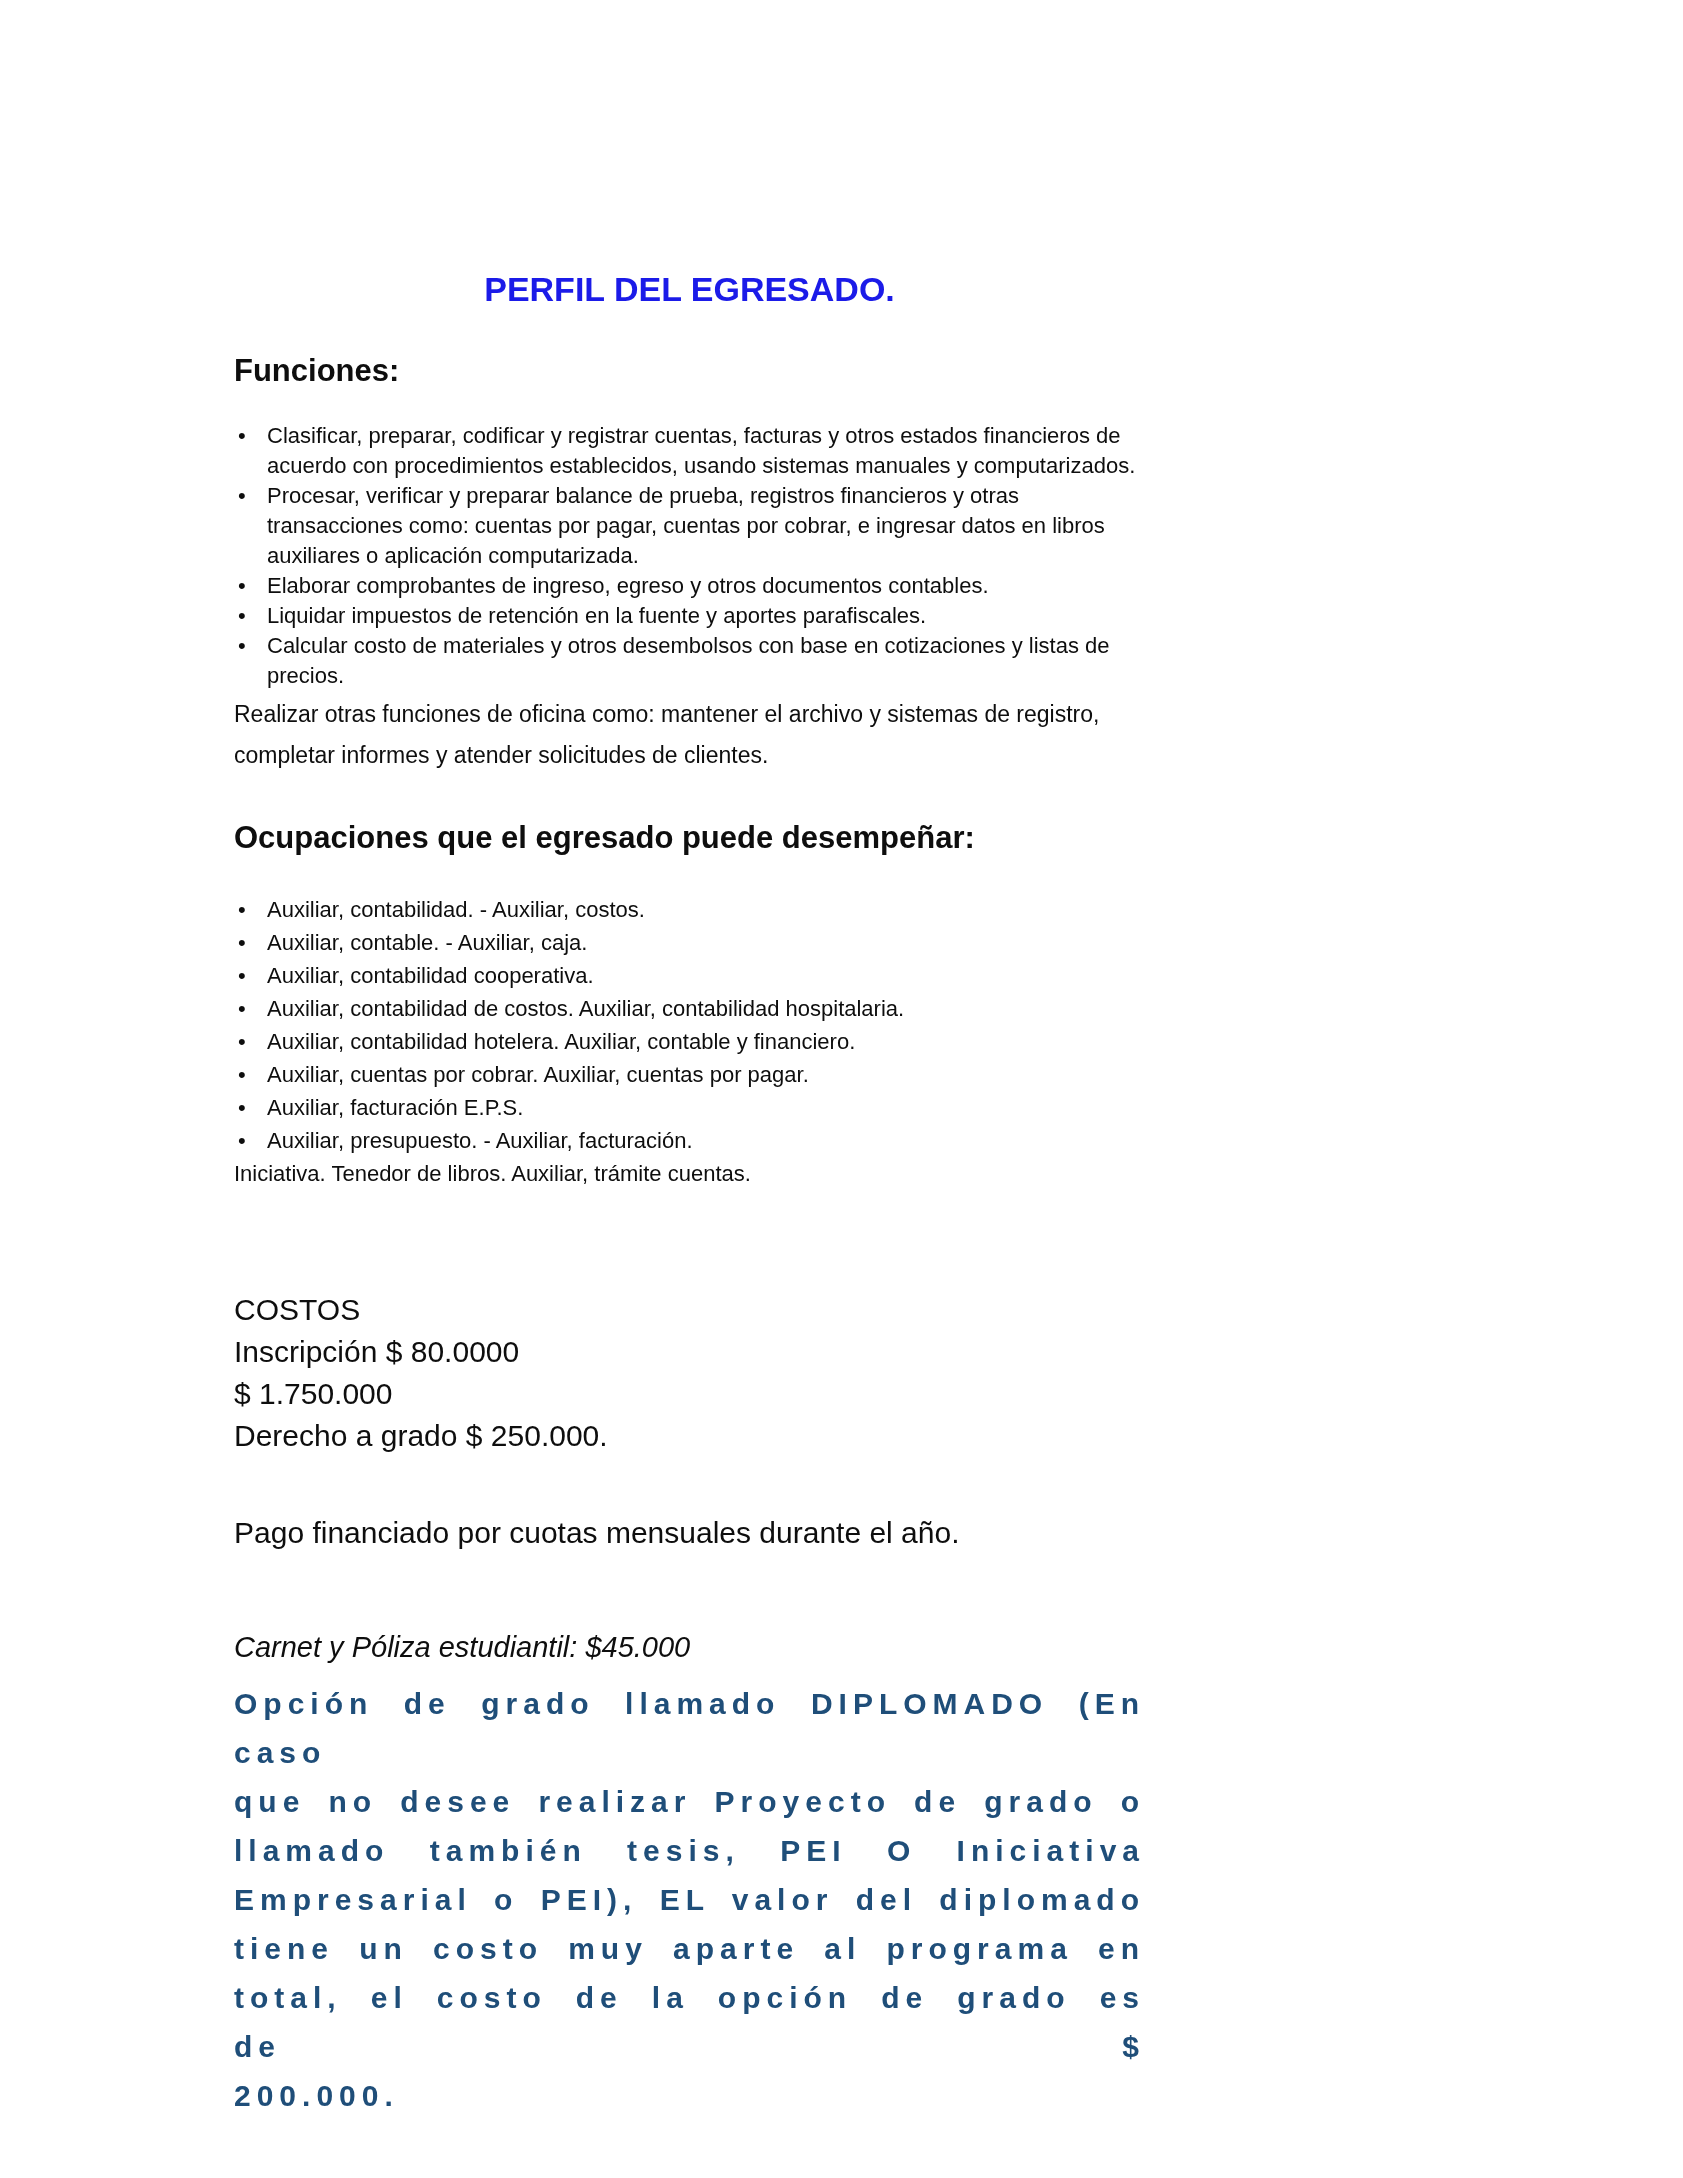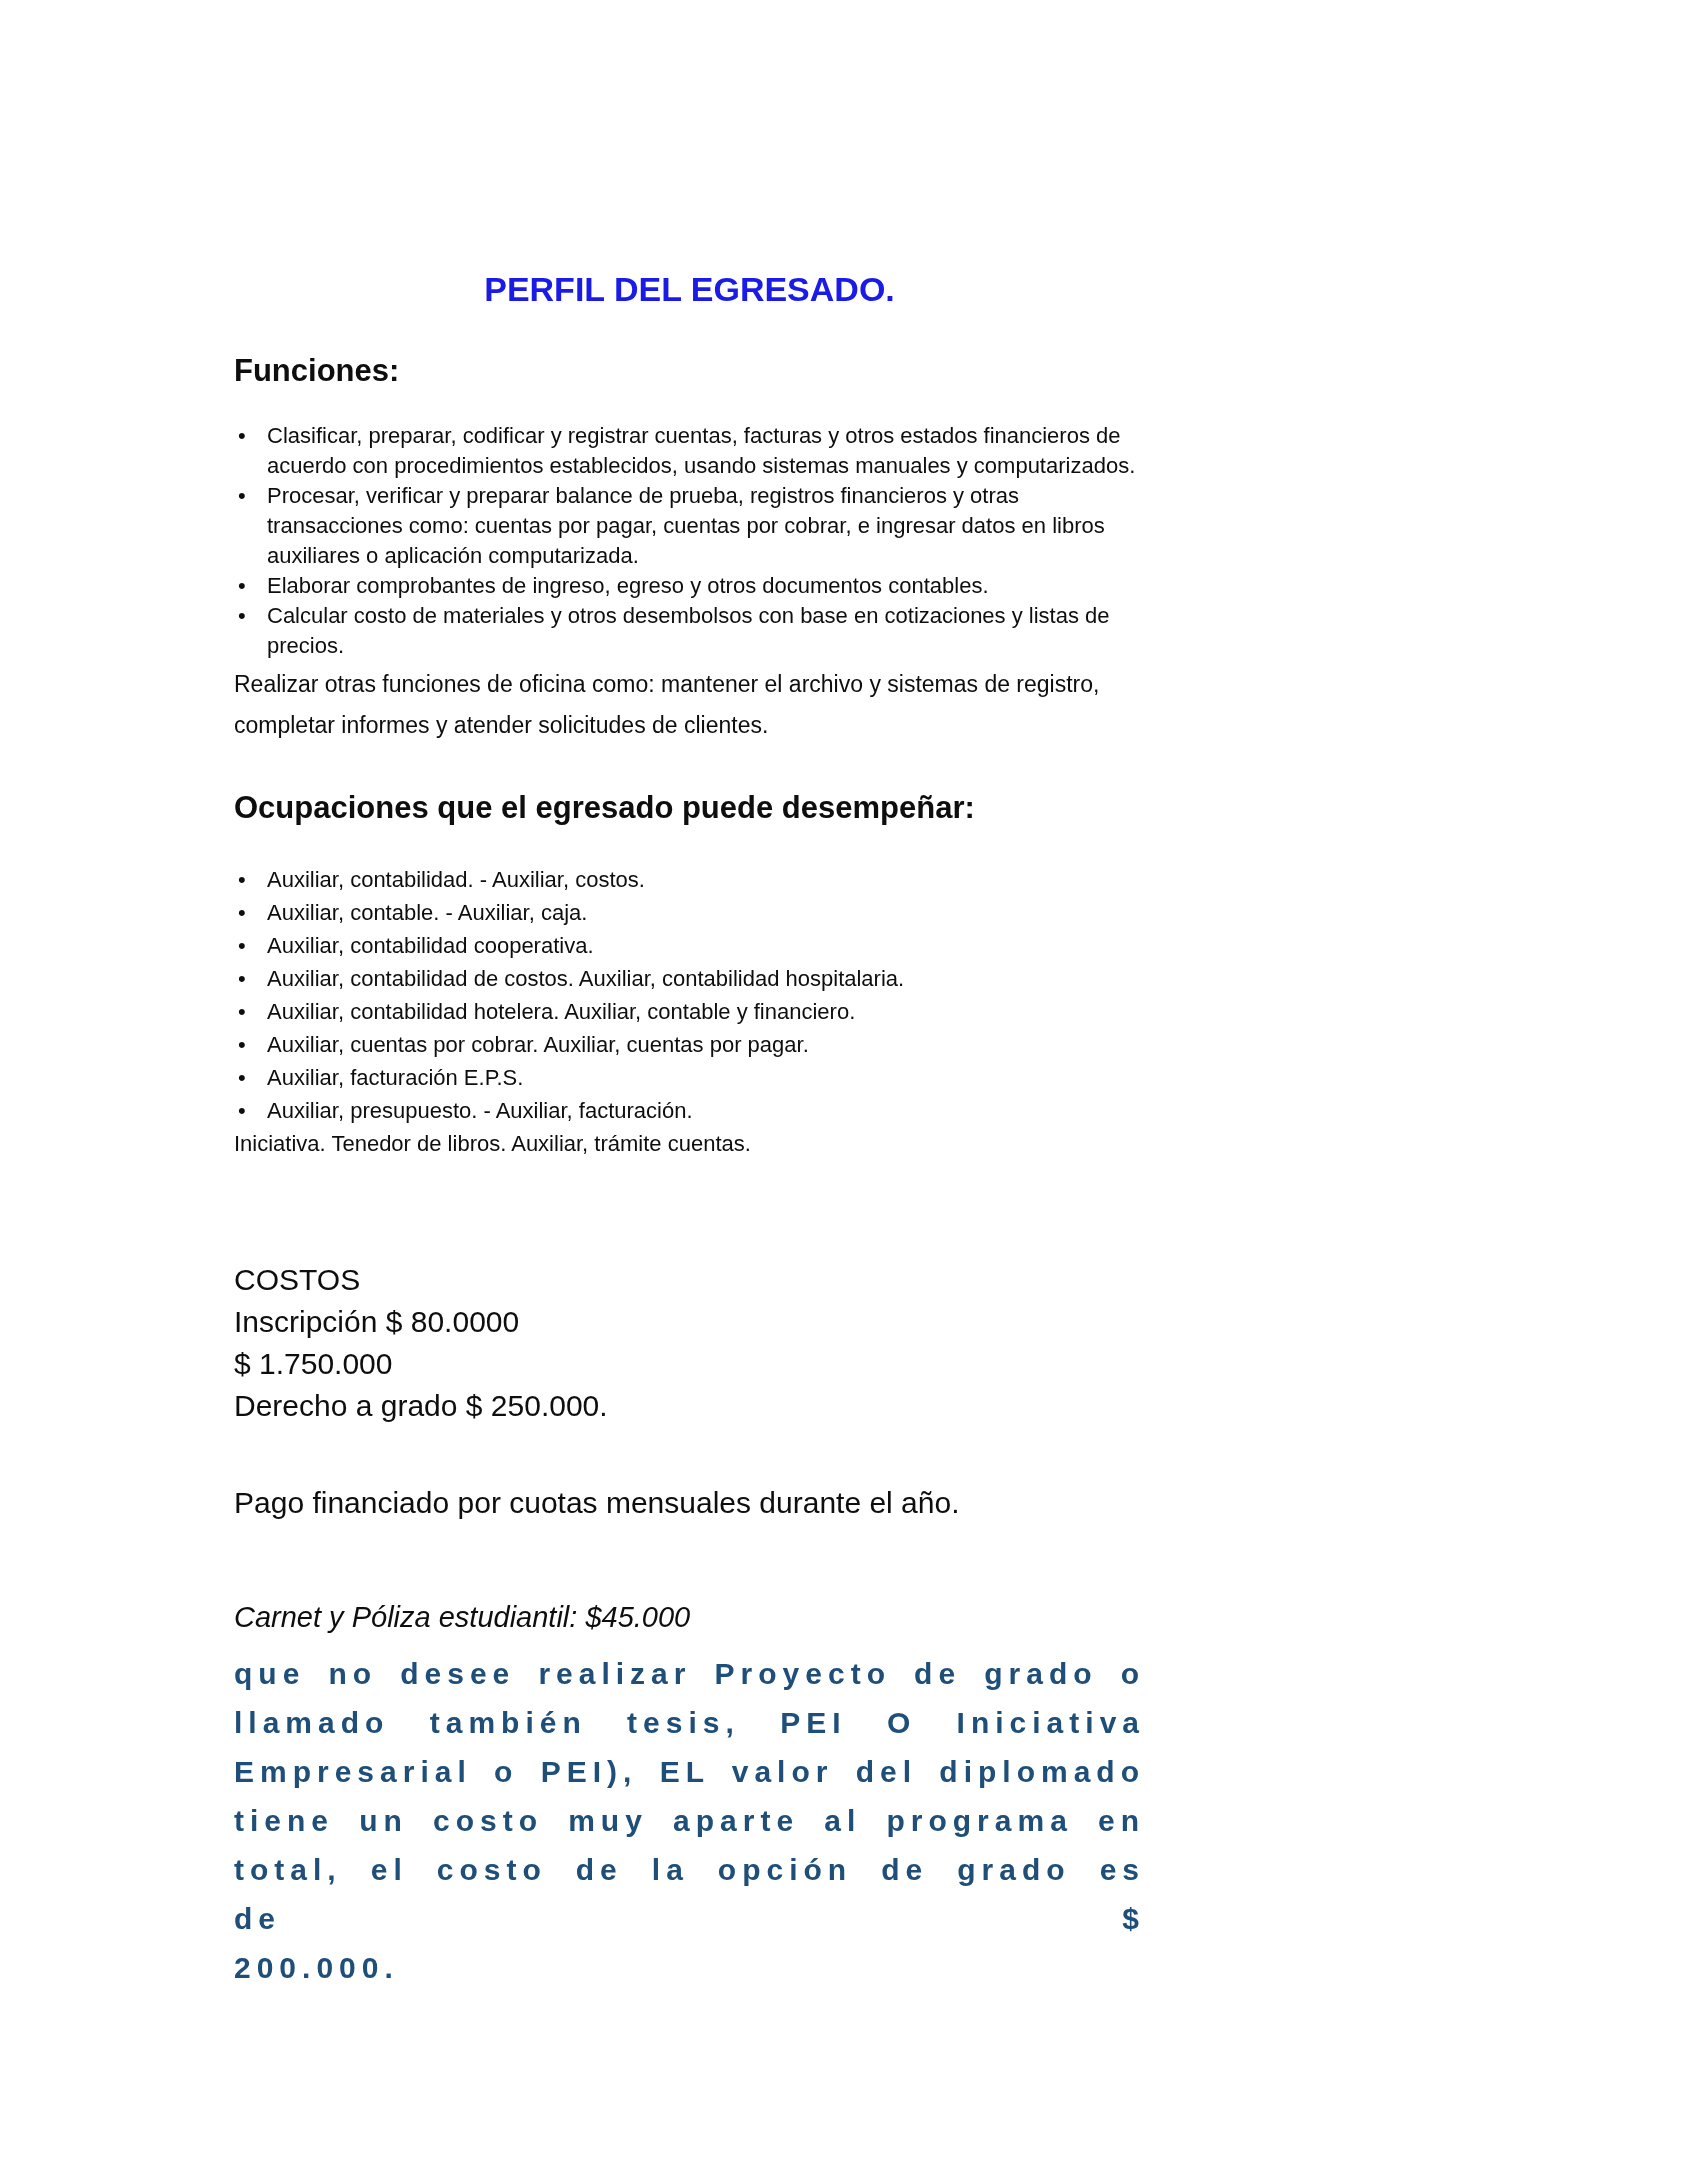--- a/index.html
+++ b/index.html
@@ -93,20 +93,21 @@
   <div class="content">
 
     <div class="doc-title">PERFIL DEL EGRESADO.</div>
 
     <div class="section-heading">Funciones:</div>
 
     <div class="blist blist-1">
       <div class="bitem">Clasificar, preparar, codificar y registrar cuentas, facturas y otros estados financieros de acuerdo con procedimientos establecidos, usando sistemas manuales y computarizados.</div>
       <div class="bitem">Procesar, verificar y preparar balance de prueba, registros financieros y otras transacciones como: cuentas por pagar, cuentas por cobrar, e ingresar datos en libros auxiliares o aplicación computarizada.</div>
       <div class="bitem">Elaborar comprobantes de ingreso, egreso y otros documentos contables.</div>
+      <div class="bitem">Liquidar impuestos de retención en la fuente y aportes parafiscales.</div>
       <div class="bitem">Calcular costo de materiales y otros desembolsos con base en cotizaciones y listas de precios.</div>
     </div>
 
     <div class="closing-1">Realizar otras funciones de oficina como: mantener el archivo y sistemas de registro, completar informes y atender solicitudes de clientes.</div>
 
     <div class="section-heading">Ocupaciones que el egresado puede desempeñar:</div>
 
     <div class="blist blist-2">
       <div class="bitem">Auxiliar, contabilidad. - Auxiliar, costos.</div>
       <div class="bitem">Auxiliar, contable. - Auxiliar, caja.</div>
@@ -125,20 +126,21 @@
       <div>Inscripción $ 80.0000</div>
       <div>$ 1.750.000</div>
       <div>Derecho a grado $ 250.000.</div>
     </div>
 
     <div class="pago-line">Pago financiado por cuotas mensuales durante el año.</div>
 
     <div class="carnet-line">Carnet y Póliza estudiantil: $45.000</div>
 
     <div class="diplomado">
+      <div class="jline">Opción de grado llamado DIPLOMADO (En caso</div>
       <div class="jline">que no desee realizar Proyecto de grado o</div>
       <div class="jline">llamado también tesis, PEI O Iniciativa</div>
       <div class="jline">Empresarial o PEI), EL valor del diplomado</div>
       <div class="jline">tiene un costo muy aparte al programa en</div>
       <div class="jline">total, el costo de la opción de grado es de $</div>
       <div class="lastline">200.000.</div>
     </div>
 
   </div>
 </div>

